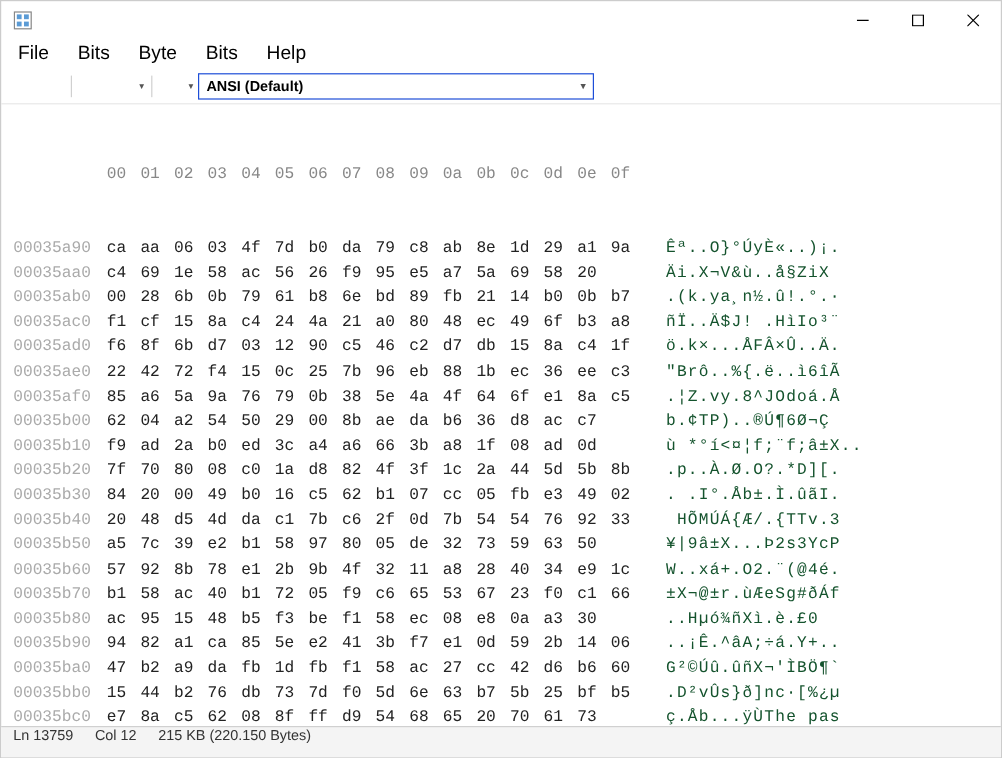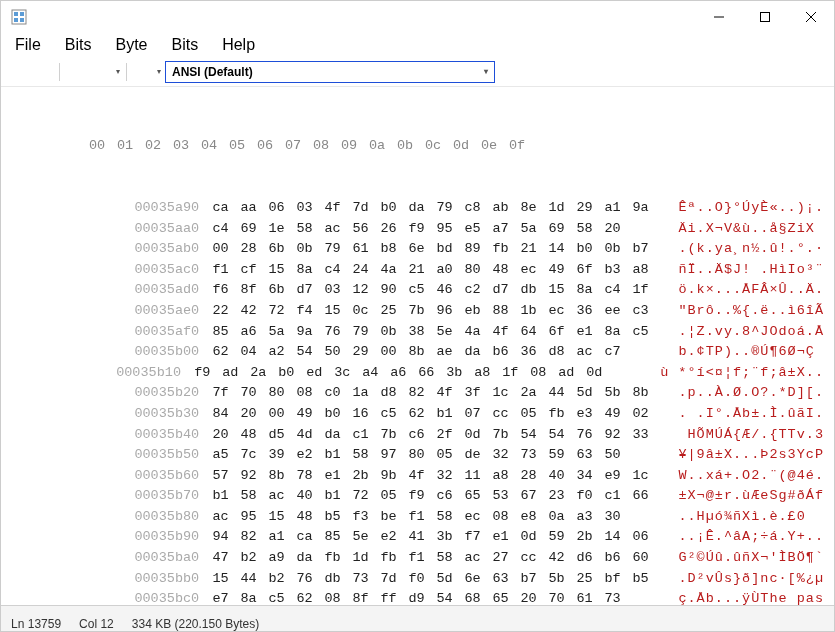--- a/index.html
+++ b/index.html
@@ -18,25 +18,25 @@
   .tool-btn { width: 22px; height: 22px; display: flex; align-items: center; justify-content: center; background: transparent; border: none; }
   .tool-sep { width: 1px; height: 18px; background: #d0d0d0; margin: 0 2px; }
   .encoding-select { flex: 0 0 330px; height: 22px; display: flex; align-items: center; justify-content: space-between; border: 1px solid #1d4ed8; font-size: 12px; padding: 0 6px; background: #fff; font-weight: bold; }
   .encoding-select .chev { font-size: 8px; color: #555; }
   .hex-area { flex: 1; overflow: hidden; padding: 8px 10px 0 10px; font-family: Consolas, "Courier New", monospace; font-size: 13.5px; line-height: 20.6px; color: #222; white-space: pre; }
   .hex-header { display: flex; color: #888; }
   .col-offset { width: 78px; flex: 0 0 78px; color: #888; }
   .col-hex { flex: 0 0 auto; }
   .col-hex .byte { display: inline-block; width: 28px; text-align: left; }
   .col-ascii { flex: 0 0 auto; padding-left: 18px; letter-spacing: 1px; }
-  .hex-row { display: flex; justify-content: flex-end; }
+  .hex-row { display: flex; }
   .hex-row .col-offset { color: #aaa; }
   .hex-row .byte { display: inline-block; width: 28px; text-align: left; color: #222; }
-  .hex-row .col-ascii { color: #b91c1c; }
-  .statusbar { height: 26px; border-top: 1px solid #d0d0d0; background: #f4f4f4; display: flex; align-items: flex-end; font-size: 12px; padding: 0 10px; gap: 18px; color: #333; }
+  .hex-row .col-ascii { color: #14532d; }
+  .statusbar { height: 26px; border-top: 1px solid #d0d0d0; background: #f4f4f4; display: flex; align-items: flex-start; font-size: 12px; padding: 0 10px; gap: 18px; color: #333; }
   .statusbar .stat { white-space: nowrap; }
   
   .ico-open path { fill: #f5c445; stroke: #c99b20; }
   .ico-save rect { fill: #6a8ed6; stroke: #4a6eb0; }
   .ico-cut path { stroke: #666; fill: #bbb; }
   .ico-copy rect { fill: #fff; stroke: #888; }
   .ico-folder path { fill: #f5c445; stroke: #c99b20; }
 </style>
 </head>
 <body>
@@ -126,16 +126,16 @@
     <div class="hex-header">
       <span class="col-offset"></span>
       <span class="col-hex" id="hex-header-cols"><span class="byte">00</span><span class="byte">01</span><span class="byte">02</span><span class="byte">03</span><span class="byte">04</span><span class="byte">05</span><span class="byte">06</span><span class="byte">07</span><span class="byte">08</span><span class="byte">09</span><span class="byte">0a</span><span class="byte">0b</span><span class="byte">0c</span><span class="byte">0d</span><span class="byte">0e</span><span class="byte">0f</span></span>
     </div>
     <div id="hex-rows"><div class="hex-row"><span class="col-offset">00035a90</span><span class="col-hex"><span class="byte">ca</span><span class="byte">aa</span><span class="byte">06</span><span class="byte">03</span><span class="byte">4f</span><span class="byte">7d</span><span class="byte">b0</span><span class="byte">da</span><span class="byte">79</span><span class="byte">c8</span><span class="byte">ab</span><span class="byte">8e</span><span class="byte">1d</span><span class="byte">29</span><span class="byte">a1</span><span class="byte">9a</span></span><span class="col-ascii">Êª..O}°ÚyÈ«..)¡.</span></div><div class="hex-row"><span class="col-offset">00035aa0</span><span class="col-hex"><span class="byte">c4</span><span class="byte">69</span><span class="byte">1e</span><span class="byte">58</span><span class="byte">ac</span><span class="byte">56</span><span class="byte">26</span><span class="byte">f9</span><span class="byte">95</span><span class="byte">e5</span><span class="byte">a7</span><span class="byte">5a</span><span class="byte">69</span><span class="byte">58</span><span class="byte">20</span><span class="byte"></span></span><span class="col-ascii">Äi.X¬V&amp;ù..å§ZiX </span></div><div class="hex-row"><span class="col-offset">00035ab0</span><span class="col-hex"><span class="byte">00</span><span class="byte">28</span><span class="byte">6b</span><span class="byte">0b</span><span class="byte">79</span><span class="byte">61</span><span class="byte">b8</span><span class="byte">6e</span><span class="byte">bd</span><span class="byte">89</span><span class="byte">fb</span><span class="byte">21</span><span class="byte">14</span><span class="byte">b0</span><span class="byte">0b</span><span class="byte">b7</span></span><span class="col-ascii">.(k.ya¸n½.û!.°.·</span></div><div class="hex-row"><span class="col-offset">00035ac0</span><span class="col-hex"><span class="byte">f1</span><span class="byte">cf</span><span class="byte">15</span><span class="byte">8a</span><span class="byte">c4</span><span class="byte">24</span><span class="byte">4a</span><span class="byte">21</span><span class="byte">a0</span><span class="byte">80</span><span class="byte">48</span><span class="byte">ec</span><span class="byte">49</span><span class="byte">6f</span><span class="byte">b3</span><span class="byte">a8</span></span><span class="col-ascii">ñÏ..Ä$J! .HìIo³¨</span></div><div class="hex-row"><span class="col-offset">00035ad0</span><span class="col-hex"><span class="byte">f6</span><span class="byte">8f</span><span class="byte">6b</span><span class="byte">d7</span><span class="byte">03</span><span class="byte">12</span><span class="byte">90</span><span class="byte">c5</span><span class="byte">46</span><span class="byte">c2</span><span class="byte">d7</span><span class="byte">db</span><span class="byte">15</span><span class="byte">8a</span><span class="byte">c4</span><span class="byte">1f</span></span><span class="col-ascii">ö.k×...ÅFÂ×Û..Ä.</span></div><div class="hex-row"><span class="col-offset">00035ae0</span><span class="col-hex"><span class="byte">22</span><span class="byte">42</span><span class="byte">72</span><span class="byte">f4</span><span class="byte">15</span><span class="byte">0c</span><span class="byte">25</span><span class="byte">7b</span><span class="byte">96</span><span class="byte">eb</span><span class="byte">88</span><span class="byte">1b</span><span class="byte">ec</span><span class="byte">36</span><span class="byte">ee</span><span class="byte">c3</span></span><span class="col-ascii">"Brô..%{.ë..ì6îÃ</span></div><div class="hex-row"><span class="col-offset">00035af0</span><span class="col-hex"><span class="byte">85</span><span class="byte">a6</span><span class="byte">5a</span><span class="byte">9a</span><span class="byte">76</span><span class="byte">79</span><span class="byte">0b</span><span class="byte">38</span><span class="byte">5e</span><span class="byte">4a</span><span class="byte">4f</span><span class="byte">64</span><span class="byte">6f</span><span class="byte">e1</span><span class="byte">8a</span><span class="byte">c5</span></span><span class="col-ascii">.¦Z.vy.8^JOdoá.Å</span></div><div class="hex-row"><span class="col-offset">00035b00</span><span class="col-hex"><span class="byte">62</span><span class="byte">04</span><span class="byte">a2</span><span class="byte">54</span><span class="byte">50</span><span class="byte">29</span><span class="byte">00</span><span class="byte">8b</span><span class="byte">ae</span><span class="byte">da</span><span class="byte">b6</span><span class="byte">36</span><span class="byte">d8</span><span class="byte">ac</span><span class="byte">c7</span><span class="byte"></span></span><span class="col-ascii">b.¢TP)..®Ú¶6Ø¬Ç </span></div><div class="hex-row"><span class="col-offset">00035b10</span><span class="col-hex"><span class="byte">f9</span><span class="byte">ad</span><span class="byte">2a</span><span class="byte">b0</span><span class="byte">ed</span><span class="byte">3c</span><span class="byte">a4</span><span class="byte">a6</span><span class="byte">66</span><span class="byte">3b</span><span class="byte">a8</span><span class="byte">1f</span><span class="byte">08</span><span class="byte">ad</span><span class="byte">0d</span><span class="byte"></span></span><span class="col-ascii">ù *°í&lt;¤¦f;¨f;â±X..</span></div><div class="hex-row"><span class="col-offset">00035b20</span><span class="col-hex"><span class="byte">7f</span><span class="byte">70</span><span class="byte">80</span><span class="byte">08</span><span class="byte">c0</span><span class="byte">1a</span><span class="byte">d8</span><span class="byte">82</span><span class="byte">4f</span><span class="byte">3f</span><span class="byte">1c</span><span class="byte">2a</span><span class="byte">44</span><span class="byte">5d</span><span class="byte">5b</span><span class="byte">8b</span></span><span class="col-ascii">.p..À.Ø.O?.*D][.</span></div><div class="hex-row"><span class="col-offset">00035b30</span><span class="col-hex"><span class="byte">84</span><span class="byte">20</span><span class="byte">00</span><span class="byte">49</span><span class="byte">b0</span><span class="byte">16</span><span class="byte">c5</span><span class="byte">62</span><span class="byte">b1</span><span class="byte">07</span><span class="byte">cc</span><span class="byte">05</span><span class="byte">fb</span><span class="byte">e3</span><span class="byte">49</span><span class="byte">02</span></span><span class="col-ascii">. .I°.Åb±.Ì.ûãI.</span></div><div class="hex-row"><span class="col-offset">00035b40</span><span class="col-hex"><span class="byte">20</span><span class="byte">48</span><span class="byte">d5</span><span class="byte">4d</span><span class="byte">da</span><span class="byte">c1</span><span class="byte">7b</span><span class="byte">c6</span><span class="byte">2f</span><span class="byte">0d</span><span class="byte">7b</span><span class="byte">54</span><span class="byte">54</span><span class="byte">76</span><span class="byte">92</span><span class="byte">33</span></span><span class="col-ascii"> HÕMÚÁ{Æ/.{TTv.3</span></div><div class="hex-row"><span class="col-offset">00035b50</span><span class="col-hex"><span class="byte">a5</span><span class="byte">7c</span><span class="byte">39</span><span class="byte">e2</span><span class="byte">b1</span><span class="byte">58</span><span class="byte">97</span><span class="byte">80</span><span class="byte">05</span><span class="byte">de</span><span class="byte">32</span><span class="byte">73</span><span class="byte">59</span><span class="byte">63</span><span class="byte">50</span><span class="byte"></span></span><span class="col-ascii">¥|9â±X...Þ2s3YcP</span></div><div class="hex-row"><span class="col-offset">00035b60</span><span class="col-hex"><span class="byte">57</span><span class="byte">92</span><span class="byte">8b</span><span class="byte">78</span><span class="byte">e1</span><span class="byte">2b</span><span class="byte">9b</span><span class="byte">4f</span><span class="byte">32</span><span class="byte">11</span><span class="byte">a8</span><span class="byte">28</span><span class="byte">40</span><span class="byte">34</span><span class="byte">e9</span><span class="byte">1c</span></span><span class="col-ascii">W..xá+.O2.¨(@4é.</span></div><div class="hex-row"><span class="col-offset">00035b70</span><span class="col-hex"><span class="byte">b1</span><span class="byte">58</span><span class="byte">ac</span><span class="byte">40</span><span class="byte">b1</span><span class="byte">72</span><span class="byte">05</span><span class="byte">f9</span><span class="byte">c6</span><span class="byte">65</span><span class="byte">53</span><span class="byte">67</span><span class="byte">23</span><span class="byte">f0</span><span class="byte">c1</span><span class="byte">66</span></span><span class="col-ascii">±X¬@±r.ùÆeSg#ðÁf</span></div><div class="hex-row"><span class="col-offset">00035b80</span><span class="col-hex"><span class="byte">ac</span><span class="byte">95</span><span class="byte">15</span><span class="byte">48</span><span class="byte">b5</span><span class="byte">f3</span><span class="byte">be</span><span class="byte">f1</span><span class="byte">58</span><span class="byte">ec</span><span class="byte">08</span><span class="byte">e8</span><span class="byte">0a</span><span class="byte">a3</span><span class="byte">30</span><span class="byte"></span></span><span class="col-ascii">..Hµó¾ñXì.è.£0  </span></div><div class="hex-row"><span class="col-offset">00035b90</span><span class="col-hex"><span class="byte">94</span><span class="byte">82</span><span class="byte">a1</span><span class="byte">ca</span><span class="byte">85</span><span class="byte">5e</span><span class="byte">e2</span><span class="byte">41</span><span class="byte">3b</span><span class="byte">f7</span><span class="byte">e1</span><span class="byte">0d</span><span class="byte">59</span><span class="byte">2b</span><span class="byte">14</span><span class="byte">06</span></span><span class="col-ascii">..¡Ê.^âA;÷á.Y+..</span></div><div class="hex-row"><span class="col-offset">00035ba0</span><span class="col-hex"><span class="byte">47</span><span class="byte">b2</span><span class="byte">a9</span><span class="byte">da</span><span class="byte">fb</span><span class="byte">1d</span><span class="byte">fb</span><span class="byte">f1</span><span class="byte">58</span><span class="byte">ac</span><span class="byte">27</span><span class="byte">cc</span><span class="byte">42</span><span class="byte">d6</span><span class="byte">b6</span><span class="byte">60</span></span><span class="col-ascii">G²©Úû.ûñX¬'ÌBÖ¶`</span></div><div class="hex-row"><span class="col-offset">00035bb0</span><span class="col-hex"><span class="byte">15</span><span class="byte">44</span><span class="byte">b2</span><span class="byte">76</span><span class="byte">db</span><span class="byte">73</span><span class="byte">7d</span><span class="byte">f0</span><span class="byte">5d</span><span class="byte">6e</span><span class="byte">63</span><span class="byte">b7</span><span class="byte">5b</span><span class="byte">25</span><span class="byte">bf</span><span class="byte">b5</span></span><span class="col-ascii">.D²vÛs}ð]nc·[%¿µ</span></div><div class="hex-row"><span class="col-offset">00035bc0</span><span class="col-hex"><span class="byte">e7</span><span class="byte">8a</span><span class="byte">c5</span><span class="byte">62</span><span class="byte">08</span><span class="byte">8f</span><span class="byte">ff</span><span class="byte">d9</span><span class="byte">54</span><span class="byte">68</span><span class="byte">65</span><span class="byte">20</span><span class="byte">70</span><span class="byte">61</span><span class="byte">73</span><span class="byte"></span></span><span class="col-ascii">ç.Åb...ÿÙThe pas</span></div></div>
   </div>
 
   <div class="statusbar">
     <span class="stat"><span>Ln</span> <span>13759</span></span>
     <span class="stat"><span>Col</span> <span>12</span></span>
-    <span class="stat">334 KB (220.150 Bytes)</span>
+    <span class="stat">215 KB (220.150 Bytes)</span>
   </div>
 
 </div>
 
 </body></html>

